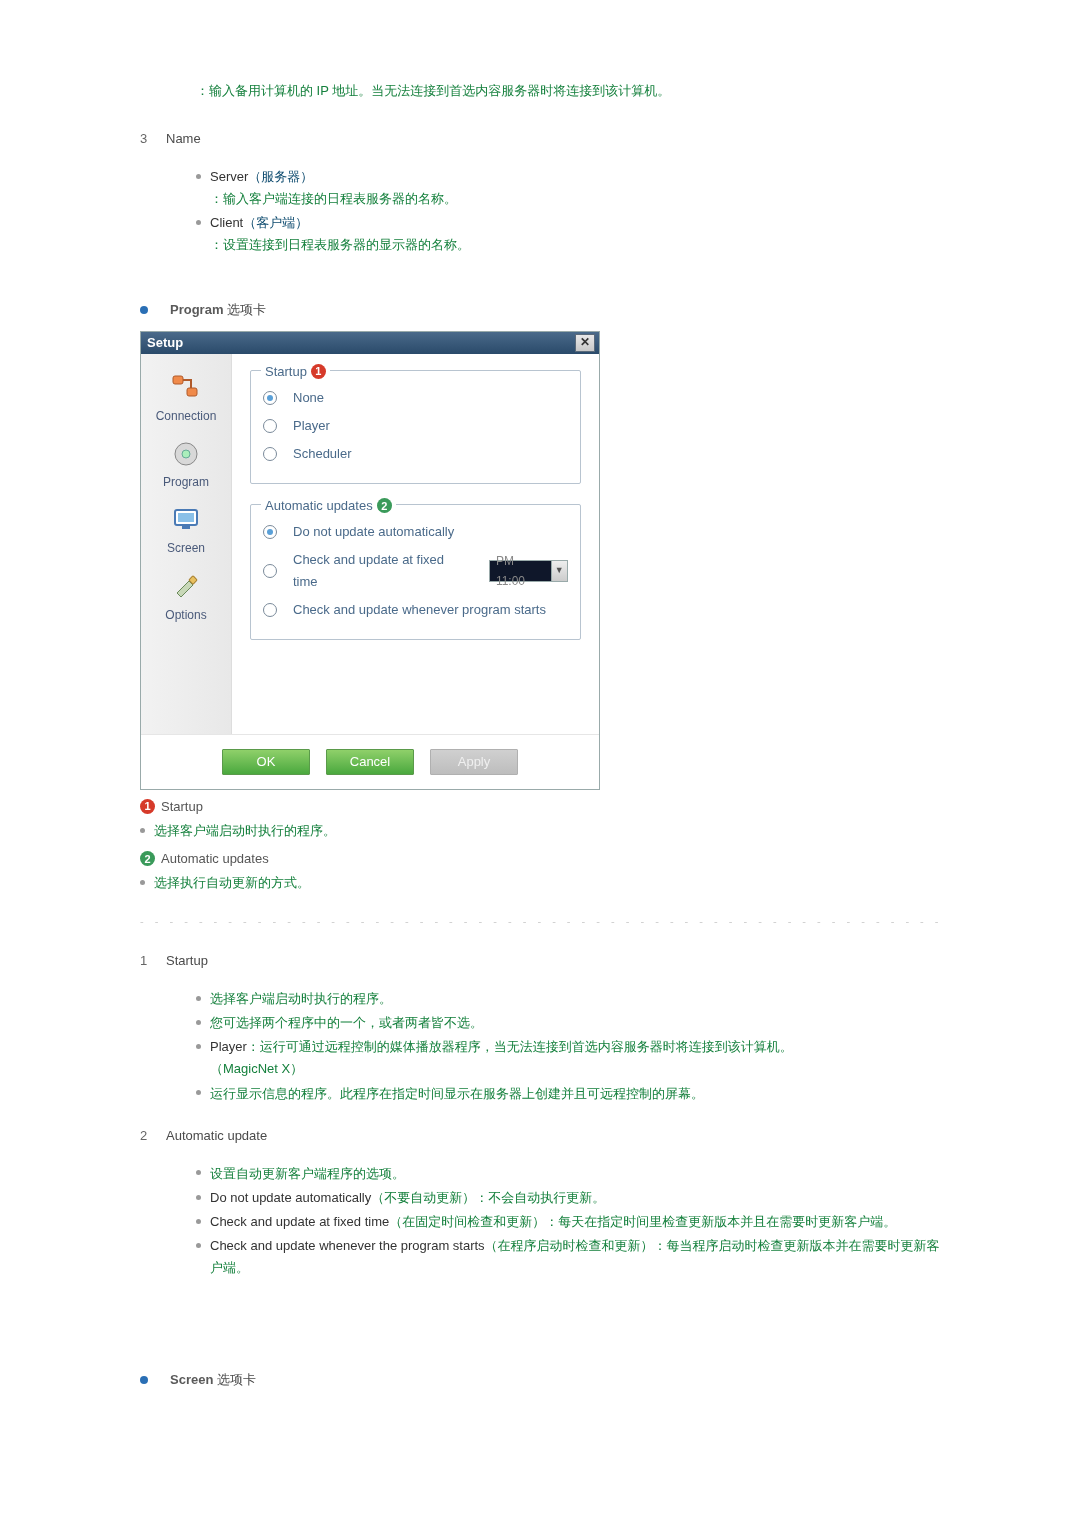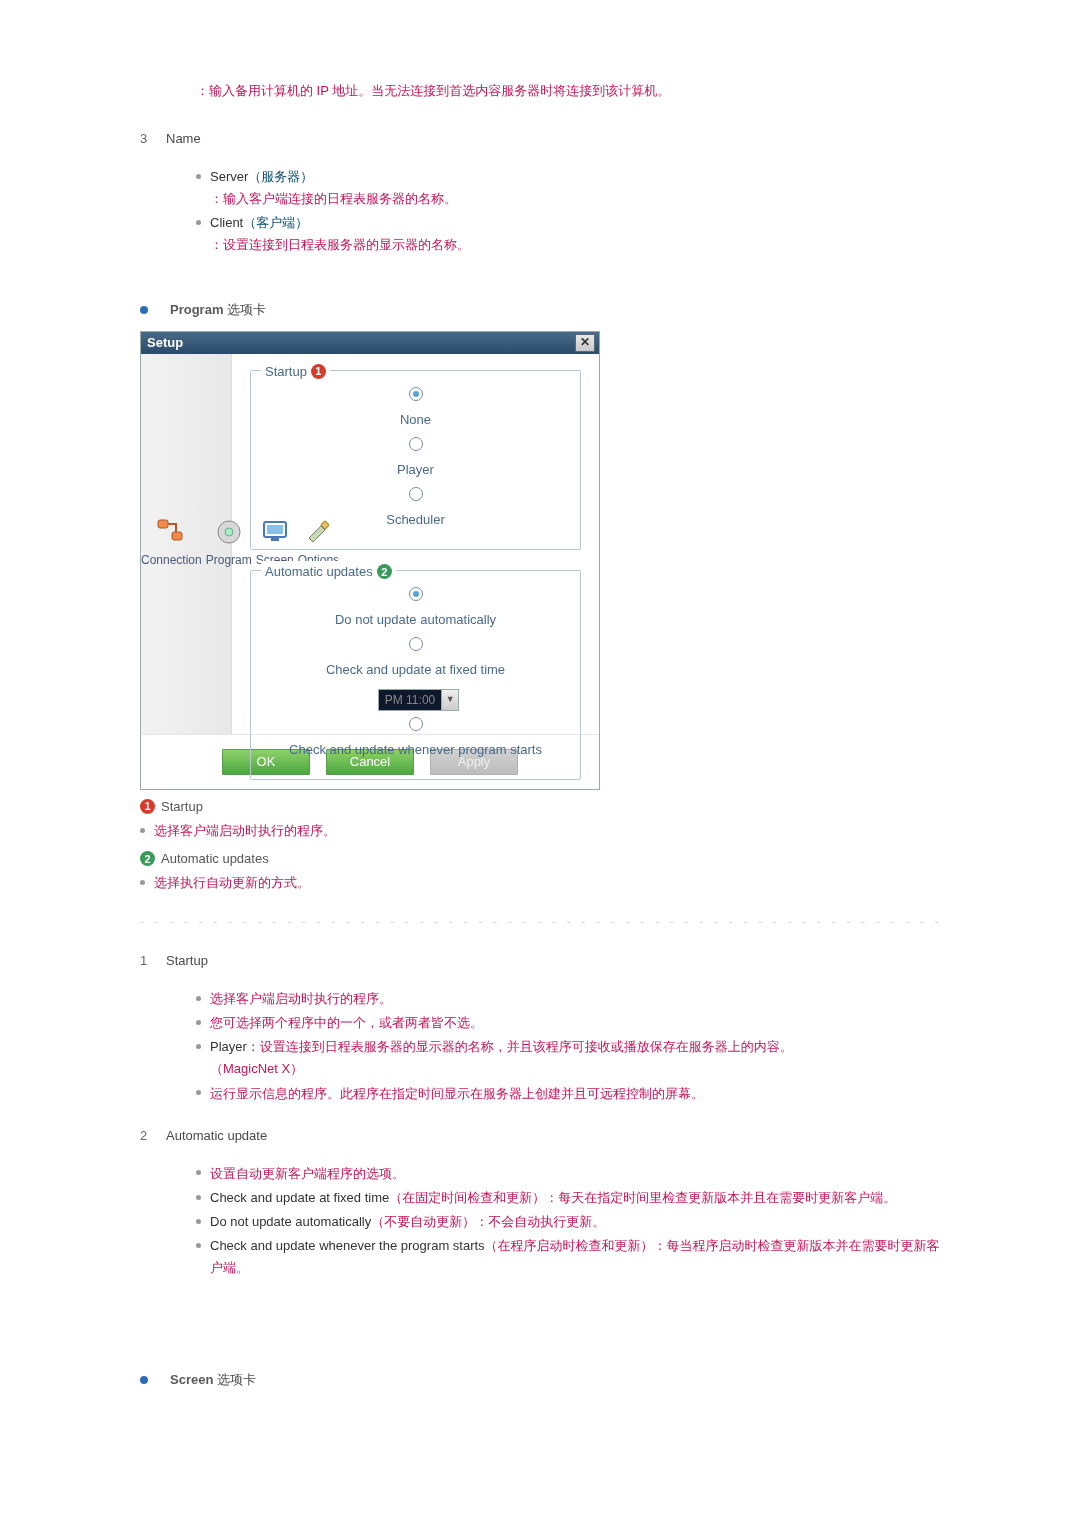--- a/index.html
+++ b/index.html
@@ -1,52 +1,52 @@
 <!DOCTYPE html>
 <html><head>
 <meta charset="utf-8">
 <style>
   html, body { margin:0; padding:0; background:#fff; font-family: "Microsoft YaHei", Arial, Helvetica, sans-serif; }
   .page { width:1080px; min-height:1528px; margin:0 auto; position:relative; color:#4a4a4a; font-size:13px; line-height:1.7; }
   .content { padding:80px 140px 40px 140px; }
 
   .item-label-dark { color:#333; }
   .item-label-gray { color:#0c4a6e; }
-  .item-text { color:#be185d; }
+  .item-text { color:#15803d; }
 
   ul.bullets { list-style:none; padding:0; margin:0; }
   ul.bullets > li { position:relative; padding-left:14px; margin:2px 0; }
   ul.bullets > li::before { content:""; position:absolute; left:0; top:0.6em; width:5px; height:5px; background:#999; border-radius:50%; }
 
   .num-row { display:flex; gap:12px; }
   .num-col { width:14px; color:#666; flex:0 0 14px; }
   .rest-col { flex:1 1 auto; }
 
   .section-head { display:flex; align-items:center; gap:22px; margin-top:40px; margin-bottom:10px; }
   .section-dot { width:8px; height:8px; background:#2a6fb5; border-radius:50%; }
   .section-bold { color:#5a5a5a; font-weight:bold; }
 
   
   .dialog { width:458px; border:1px solid #9aa; background:#fff; margin-top:4px; }
   .titlebar { height:22px; background:linear-gradient(#4a6a8a,#2a4a6a); color:#fff; display:flex; align-items:center; justify-content:space-between; padding:0 4px 0 6px; font-family:Tahoma, Arial, sans-serif; font-size:13px; font-weight:bold; }
   .close-btn { width:18px; height:16px; background:linear-gradient(#e8e8e8,#c8c8c8); border:1px solid #5a6a7a; color:#333; font-size:12px; line-height:14px; text-align:center; cursor:pointer; font-family:Arial, sans-serif; }
 
   .dlg-body { display:flex; height:380px; }
-  .sidebar { width:90px; background:linear-gradient(to right,#f2f2f2,#e8e8e8); border-right:1px solid #ddd; padding:14px 0; display:flex; flex-direction:row; align-items:center; gap:4px; }
+  .sidebar { width:90px; background:linear-gradient(to right,#f2f2f2,#e8e8e8); border-right:1px solid #ddd; padding:14px 0; display:flex; flex-direction:column; align-items:center; gap:4px; }
   .side-item { display:flex; flex-direction:column; align-items:center; gap:2px; color:#4a5a7a; font-size:12px; font-family:Tahoma, Arial, sans-serif; cursor:pointer; padding:4px 0; width:100%; }
   .side-icon { width:34px; height:32px; display:flex; align-items:center; justify-content:center; }
 
   .panel { flex:1; padding:16px 18px 0 18px; font-family:Tahoma, Arial, sans-serif; color:#4a6a8a; font-size:13px; }
   .fieldset { border:1px solid #b8c4d0; border-radius:2px; padding:10px 12px 12px 12px; position:relative; margin-bottom:20px; }
   .legend { position:absolute; top:-10px; left:10px; background:#fff; padding:0 4px; display:flex; align-items:center; gap:4px; color:#4a6a8a; font-size:13px; }
   .badge { width:15px; height:15px; border-radius:50%; color:#fff; font-size:11px; font-weight:bold; display:inline-flex; align-items:center; justify-content:center; font-family:Arial, sans-serif; }
   .badge.red { background:#d63a2a; }
   .badge.green { background:#3a9a5a; }
 
-  .radio-row { display:flex; align-items:center; gap:8px; margin:6px 0; color:#4a6a8a; font-size:13px;flex-direction:column; }
+  .radio-row { display:flex; align-items:center; gap:16px; margin:6px 0; color:#4a6a8a; font-size:13px; }
   .radio { width:12px; height:12px; border:1px solid #7a8a9a; border-radius:50%; background:#fff; display:inline-flex; align-items:center; justify-content:center; cursor:pointer; flex:0 0 12px; }
   .radio.sel::after { content:""; width:6px; height:6px; border-radius:50%; background:#5aa0d8; }
   .time-select { display:inline-flex; align-items:center; border:1px solid #9aa; background:#0f172a; height:20px; margin-left:6px; }
   .time-select .val { padding:0 6px; color:#888; font-size:12px; }
   .time-select .arrow { width:16px; height:20px; border-left:1px solid #9aa; background:linear-gradient(#eee,#ccc); display:flex; align-items:center; justify-content:center; font-size:9px; color:#555; cursor:pointer; }
 
   .dlg-footer { height:54px; border-top:1px solid #e6e6e6; display:flex; align-items:center; justify-content:center; gap:16px; background:#fff; }
   .dlg-btn { width:86px; height:24px; border-radius:1px; color:#fff; font-size:13px; font-family:Tahoma, Arial, sans-serif; display:flex; align-items:center; justify-content:center; cursor:pointer; background:linear-gradient(#8fd06a,#4aa83e); border:1px solid #5a9a4a; }
   .dlg-btn.disabled { background:linear-gradient(#d0d0d0,#bdbdbd); border:1px solid #b0b0b0; color:#f0f0f0; cursor:default; }
 
@@ -205,40 +205,40 @@
 
     <div class="num-row">
       <div class="num-col">1</div>
       <div class="rest-col">
         <div>Startup</div>
         <div style="height:14px;"></div>
         <ul class="bullets" style="margin-left:30px;">
           <li class="item-text">选择客户端启动时执行的程序。</li>
           <li class="item-text">您可选择两个程序中的一个，或者两者皆不选。</li>
           <li>
-            <span class="item-label-dark">Player</span><span class="item-text">：设置连接到日程表服务器的显示器的名称，并且该程序可接收或播放保存在服务器上的内容。</span>
+            <span class="item-label-dark">Player</span><span class="item-text">：运行可通过远程控制的媒体播放器程序，当无法连接到首选内容服务器时将连接到该计算机。</span>
             <div class="item-text">（MagicNet X）</div>
           </li>
           <li class="item-text">运行显示信息的程序。此程序在指定时间显示在服务器上创建并且可远程控制的屏幕。</li>
         </ul>
       </div>
     </div>
 
     <div class="num-row" style="margin-top:18px;">
       <div class="num-col">2</div>
       <div class="rest-col">
         <div>Automatic update</div>
         <div style="height:14px;"></div>
         <ul class="bullets" style="margin-left:30px;">
           <li class="item-text">设置自动更新客户端程序的选项。</li>
           <li>
+            <span class="item-label-dark">Do not update automatically</span><span class="item-text">（不要自动更新）：不会自动执行更新。</span>
+          </li>
+          <li>
             <span class="item-label-dark">Check and update at fixed time</span><span class="item-text">（在固定时间检查和更新）：每天在指定时间里检查更新版本并且在需要时更新客户端。</span>
-          </li>
-          <li>
-            <span class="item-label-dark">Do not update automatically</span><span class="item-text">（不要自动更新）：不会自动执行更新。</span>
           </li>
           <li>
             <span class="item-label-dark">Check and update whenever the program starts</span><span class="item-text">（在程序启动时检查和更新）：每当程序启动时检查更新版本并在需要时更新客户端。</span>
           </li>
         </ul>
       </div>
     </div>
 
     <div class="section-head" style="margin-top:88px;">
       <span class="section-dot"></span>

